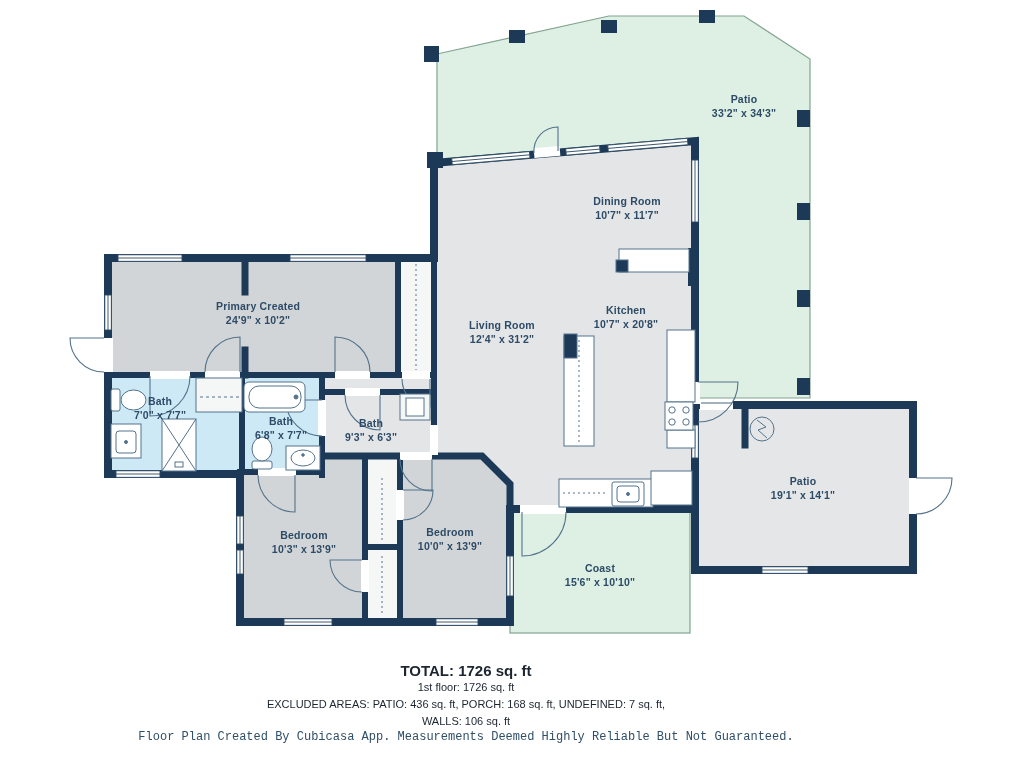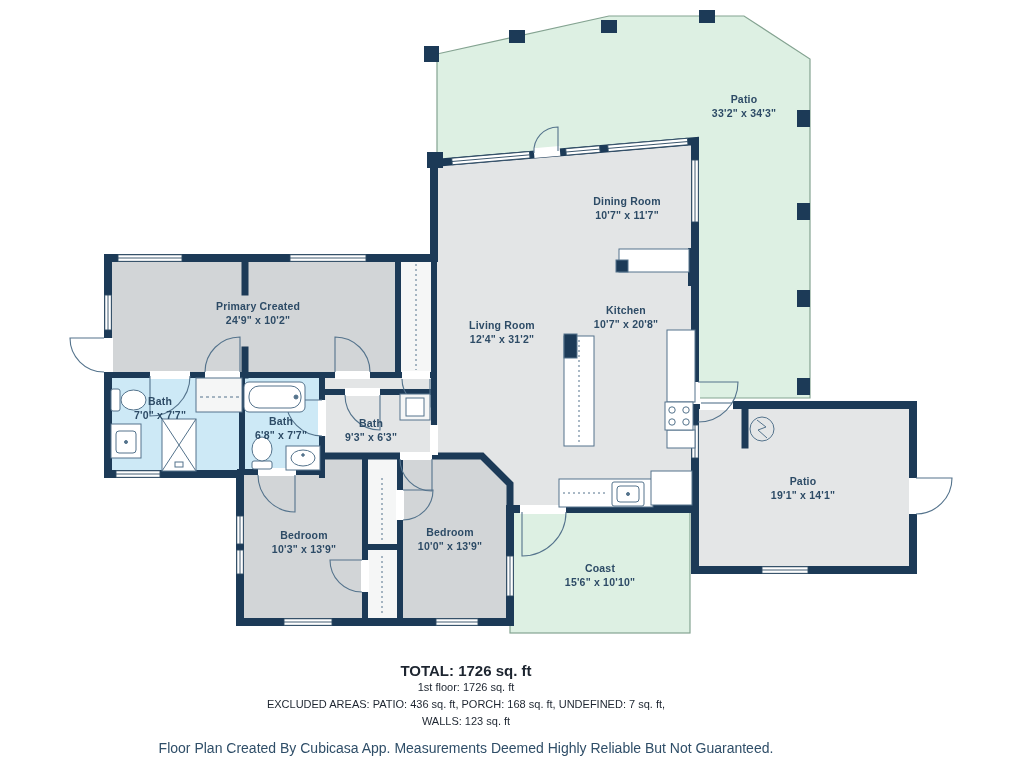--- a/index.html
+++ b/index.html
@@ -4,21 +4,21 @@
 <style>
   html,body{margin:0;padding:0;background:#ffffff;}
   .screen{position:relative;width:1024px;height:768px;background:#ffffff;overflow:hidden;
           font-family:"Liberation Sans",sans-serif;}
   .plan-svg{position:absolute;left:0;top:0;}
   .room-label{position:absolute;transform:translate(-50%,-50%);text-align:center;
               color:#2d4b66;font-size:10.5px;line-height:1.3;white-space:nowrap;letter-spacing:.2px;font-weight:bold;}
   .summary{position:absolute;left:0;top:662px;width:932px;text-align:center;color:#1d2530;}
   .s-total{font-size:15px;font-weight:bold;line-height:17px;}
   .s-line{font-size:11px;line-height:17px;text-align:center;}
-  .s-disclaimer{font-size:14px;color:#2f4e68;margin-top:10px;}
+  .s-disclaimer{font-size:12px;color:#2f4e68;font-family:Liberation Mono, monospace;}
   .watermark{position:absolute;left:0;top:690px;width:320px;height:70px;}
   .wm-logo{position:absolute;left:24px;top:4px;}
   .wm-logo-text{position:absolute;left:25px;top:31px;font-size:7px;font-weight:bold;color:#e8820c;
                 letter-spacing:.6px;border:1px solid #f0b263;padding:0 2px;background:rgba(255,255,255,.6);}
   .wm-copy{position:absolute;left:2px;top:18px;font-size:30px;color:#c6c6c6;letter-spacing:.5px;
            opacity:.85;}
 </style>
 </head>
 <body>
 
@@ -312,18 +312,18 @@
   </div>
   <div class="room-label" style="left:803px;top:489px">
     <div>Patio</div>
       <div>19'1" x 14'1"</div>
   </div>
 
   <div class="summary">
     <div class="s-total">TOTAL: 1726 sq. ft</div>
     <div class="s-line">1st floor: 1726 sq. ft</div>
     <div class="s-line">EXCLUDED AREAS: PATIO: 436 sq. ft, PORCH: 168 sq. ft, UNDEFINED: 7 sq. ft,</div>
-    <div class="s-line">WALLS: 123 sq. ft</div>
+    <div class="s-line">WALLS: 106 sq. ft</div>
     <div class="s-disclaimer">Floor Plan Created By Cubicasa App. Measurements Deemed Highly Reliable But Not Guaranteed.</div>
   </div>
 
 
 </div>
 
 </body></html>

